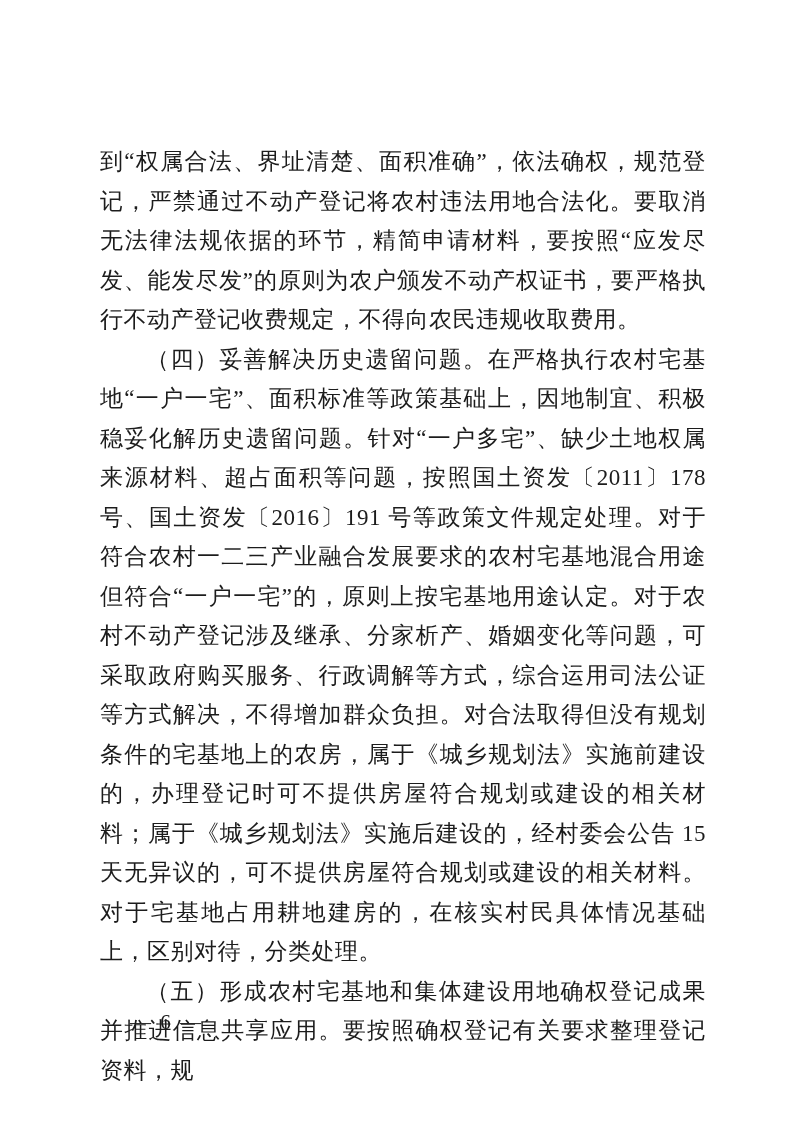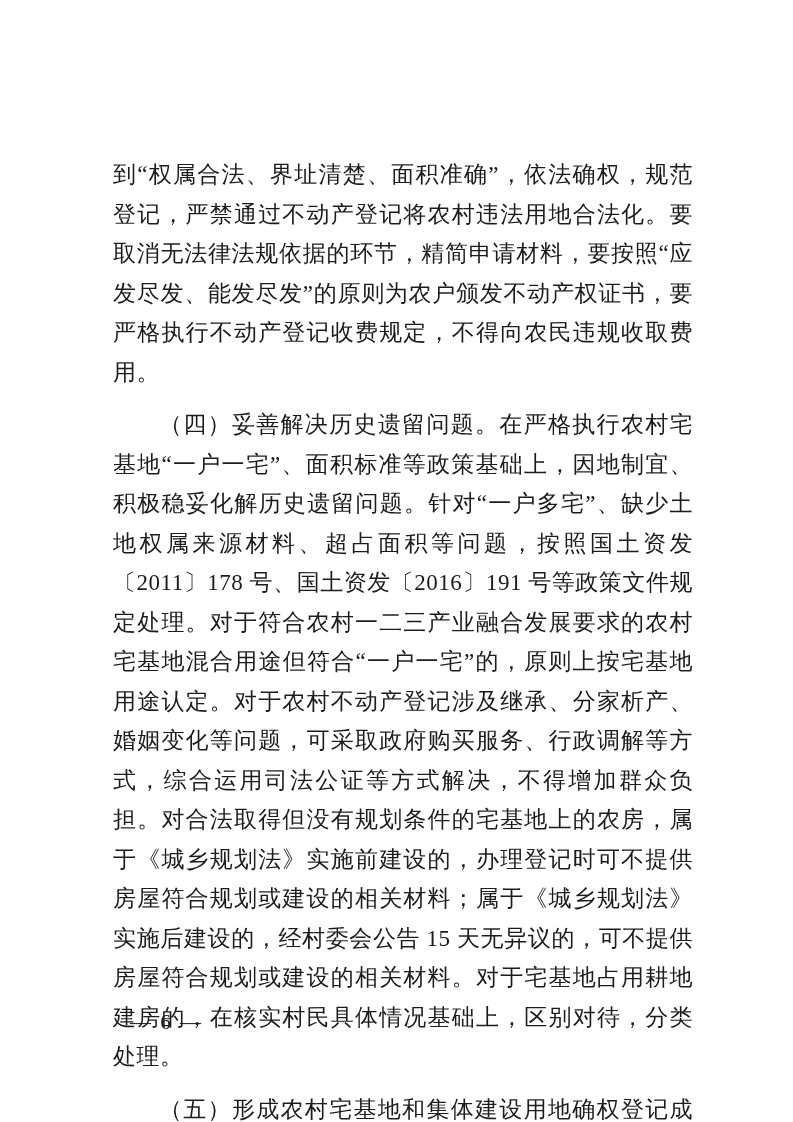--- a/index.html
+++ b/index.html
@@ -21,21 +21,21 @@
     top: 142px;
     width: 606px;
     font-size: 23px;
     line-height: 39.5px;
     color: #1c1c1c;
     text-align: justify;
     text-justify: inter-character;
     letter-spacing: 0.5px;
   }
   .para {
-    margin: 13px;
+    margin: 0;
     padding: 0;
     text-indent: 2em;
   }
   .para.no-indent {
     text-indent: 0;
   }
   .clause-heading {
     font-weight: 400;
   }
   .folio {

